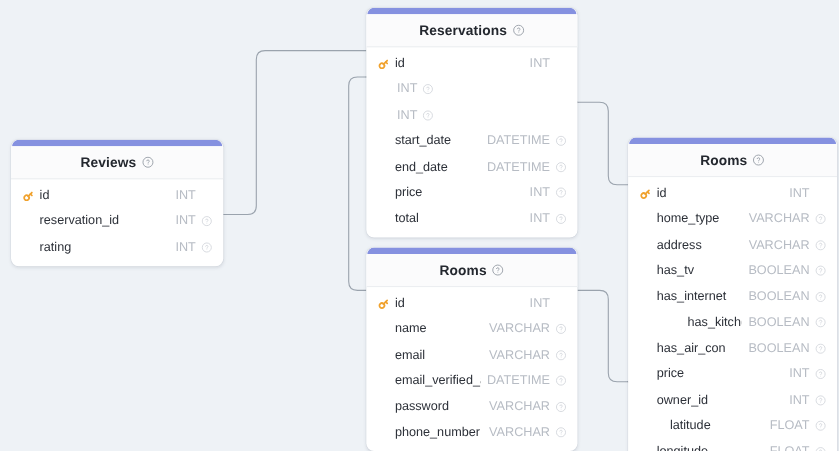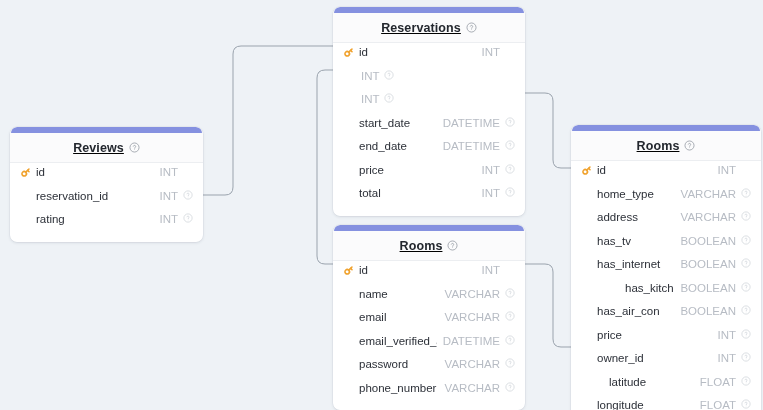--- a/index.html
+++ b/index.html
@@ -53,42 +53,41 @@
     margin: 0 1px;
   }
   .table-header {
     height: 29px;
     display: flex;
     align-items: center;
     justify-content: center;
     gap: 5px;
     background: #fbfbfc;
     border-bottom: 1px solid #eceef1;
-    text-decoration: underline;
   }
   .table-title {
     font-size: 12.5px;
     font-weight: bold;
     color: #23272e;
     letter-spacing: 0.1px;
   }
   .help-icon {
     display: inline-flex;
     width: 11px;
     height: 11px;
     flex: 0 0 11px;
   }
   .help-icon svg { display: block; }
   .field-list {
     padding: 3px 0 5px 0;
   }
   .field-row {
     height: 23.5px;
     display: flex;
-    align-items: flex-start;
+    align-items: center;
     padding: 0 10px 0 9px;
     box-sizing: border-box;
     gap: 4px;
   }
   .field-key {
     width: 13px;
     flex: 0 0 13px;
     display: flex;
     align-items: center;
     justify-content: center;

